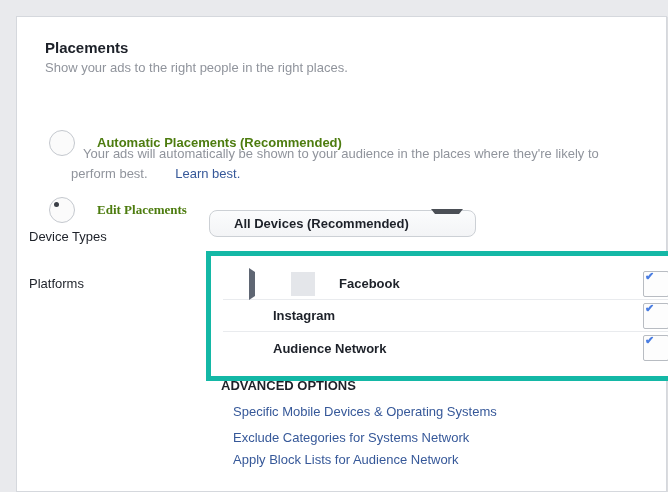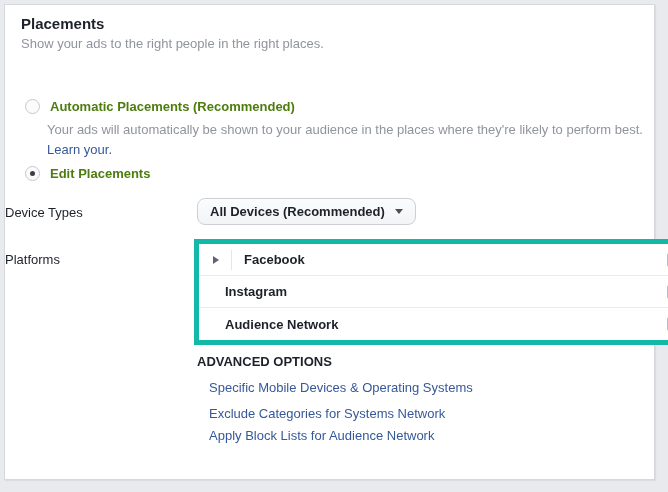--- a/index.html
+++ b/index.html
@@ -1,15 +1,15 @@
 <!DOCTYPE html>
 <html><head>
 <meta charset="utf-8">
 <style>
-  * { margin:0; padding:0; box-sizing:border-box; }
+  * { margin:0; padding:12px; box-sizing:border-box; }
   html,body { width:668px; height:492px; }
   body {
     background:#e9eaed;
     font-family:"Liberation Sans", sans-serif;
     position:relative;
     overflow:hidden;
   }
   .card {
     position:absolute; left:4px; top:4px;
     width:651px; height:476px;
@@ -23,21 +23,21 @@
   }
   .page-subtitle {
     position:absolute; left:16px; top:31px;
     font-size:13px; color:#90949c;
   }
   .radio-row {
     position:absolute; left:20px;
     display:flex; align-items:center;
   }
   .radio-row.auto { top:94px; }
-  .radio-row.edit { top:161px; }
+  .radio-row.edit { top:161px;font-family:Liberation Serif, serif; }
   .radio {
     width:15px; height:15px; border-radius:50%;
     border:1px solid #c4c8ce; background:#fbfbfb;
     margin-right:10px; position:relative; flex:none;
   }
   .radio.on::after {
     content:""; position:absolute; left:4px; top:4px;
     width:5px; height:5px; border-radius:50%; background:#3a3f47;
   }
   .radio-label { font-size:13px; font-weight:bold; color:#4d7c0f; }
@@ -118,21 +118,21 @@
 <div class="card">
 
   <div class="page-title">Placements</div>
   <div class="page-subtitle">Show your ads to the right people in the right places.</div>
 
   <div class="radio-row auto">
     <span class="radio"></span>
     <span class="radio-label">Automatic Placements (Recommended)</span>
   </div>
 
-  <div class="option-desc"><span>Your ads will automatically be shown to your audience in the places where they're likely to perform best.</span> <span class="inline-link">Learn your.</span></div>
+  <div class="option-desc"><span>Your ads will automatically be shown to your audience in the places where they're likely to perform best.</span> <span class="inline-link">Learn best.</span></div>
 
   <div class="radio-row edit">
     <span class="radio on"></span>
     <span class="radio-label">Edit Placements</span>
   </div>
 
   <div class="field-label label-device">Device Types</div>
 
   <div class="dropdown">
     <span class="dropdown-value">All Devices (Recommended)</span>

